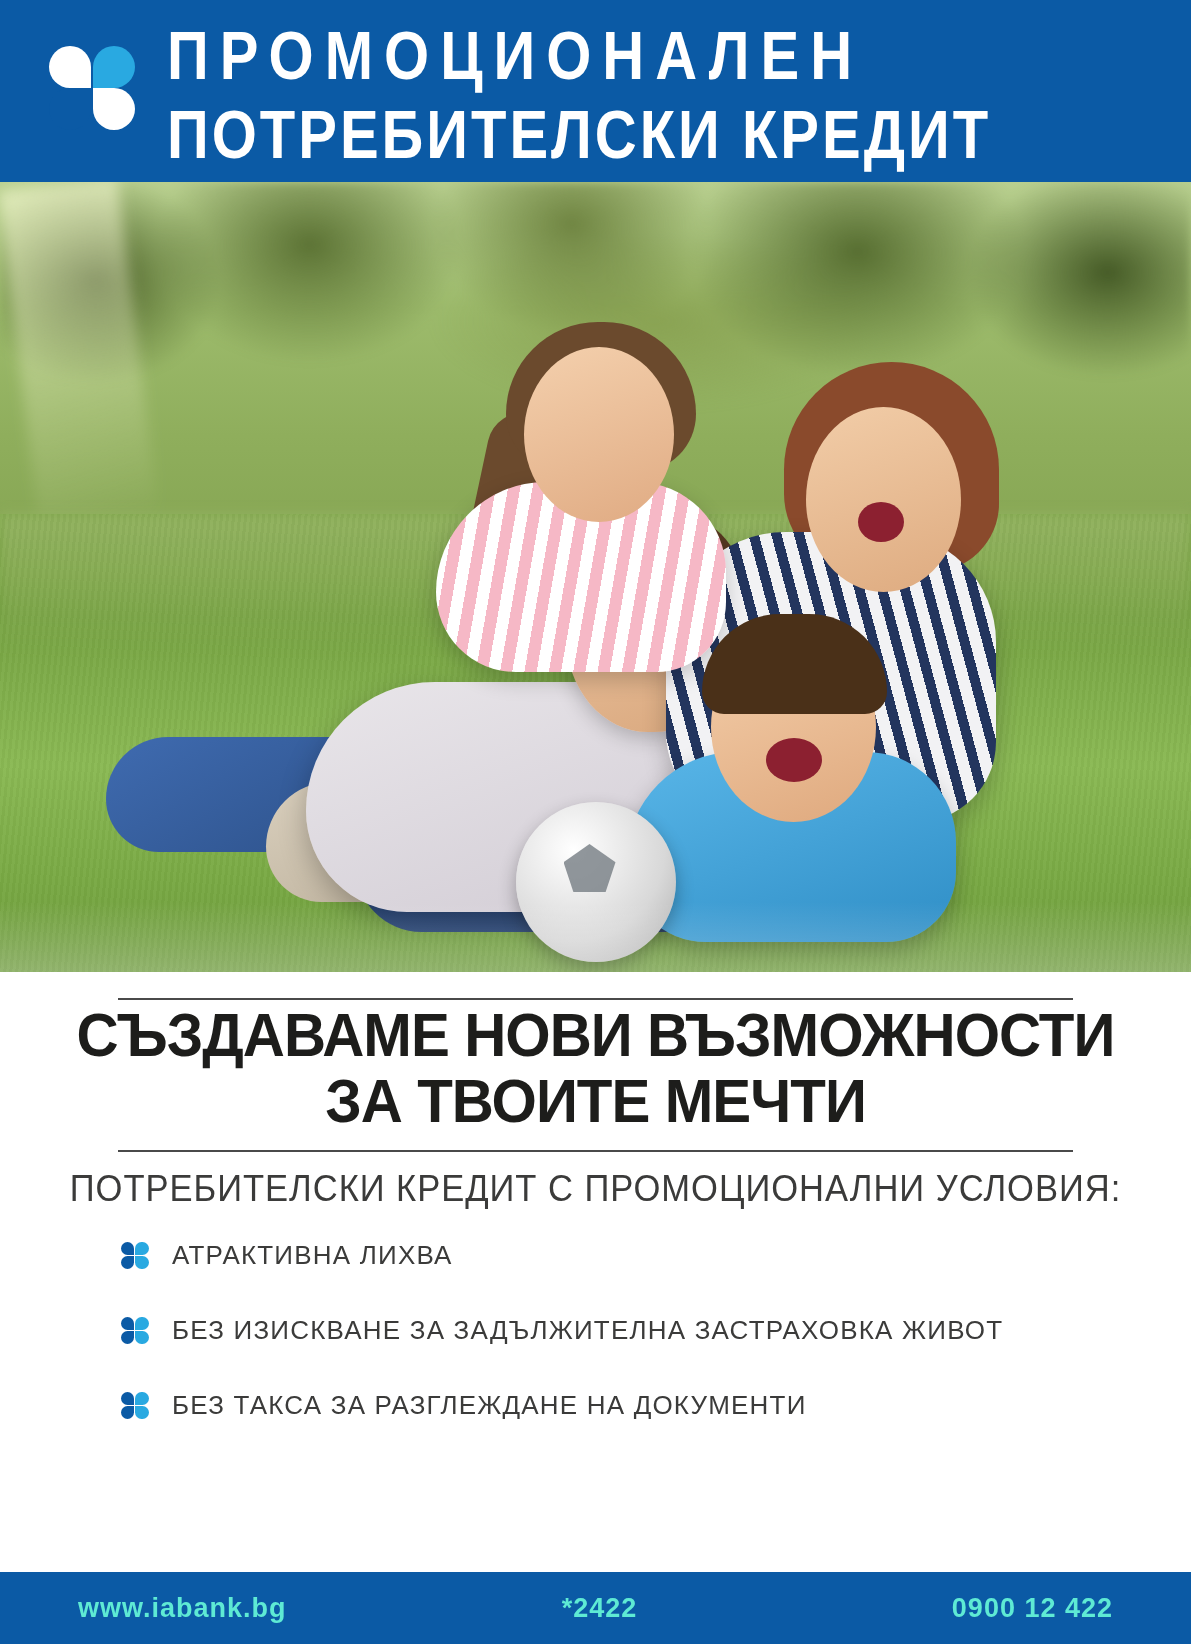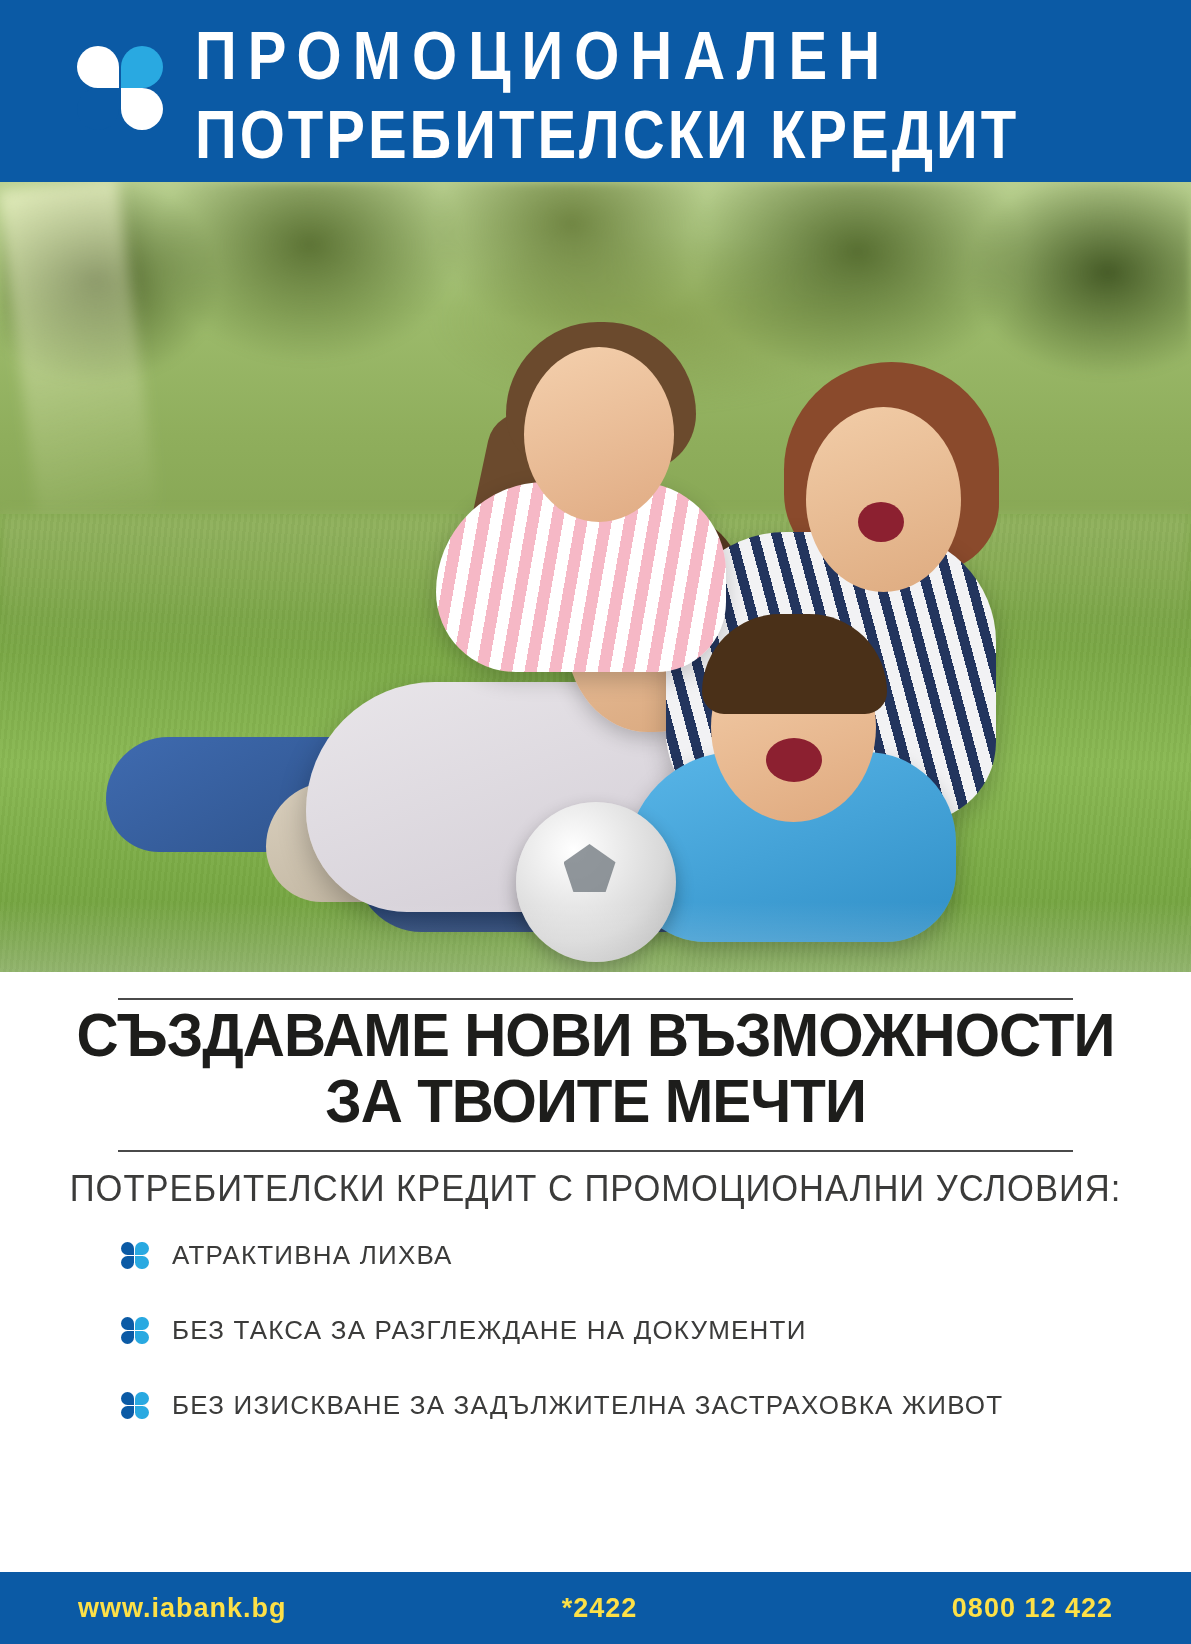--- a/index.html
+++ b/index.html
@@ -26,21 +26,21 @@
   
   .header {
     position: absolute;
     left: 0;
     top: 0;
     width: 1191px;
     height: 182px;
     background: #0b5aa5;
     display: flex;
     align-items: center;
-    padding-left: 75px;
+    padding-left: 47px;
     box-sizing: border-box;
   }
   .logo-mark {
     width: 92px;
     height: 92px;
     position: relative;
     flex: 0 0 auto;
     margin-right: 28px;
     margin-top: -6px;
   }
@@ -348,21 +348,21 @@
   
   .footer {
     position: absolute;
     left: 0;
     bottom: 0;
     width: 1191px;
     height: 72px;
     background: #0b5aa5;
     display: flex;
     align-items: center;
-    color: #fde047;
+    color: #5eead4;
     font-weight: bold;
     font-size: 27px;
     letter-spacing: 1px;
   }
   .footer-left { position: absolute; left: 78px; }
   .footer-center { position: absolute; left: 4px; width: 1191px; text-align: center; }
   .footer-right { position: absolute; right: 78px; }
 </style>
 </head>
 <body>
@@ -447,36 +447,36 @@
 
       <div class="bullet">
         <span class="bullet-icon">
           <span class="glyph glyph-blue">
             <span class="q q1"></span>
               <span class="q q2"></span>
               <span class="q q3"></span>
               <span class="q q4"></span>
           </span>
         </span>
-        <span class="bullet-text">БЕЗ ТАКСА ЗА РАЗГЛЕЖДАНЕ НА ДОКУМЕНТИ</span>
+        <span class="bullet-text">БЕЗ ИЗИСКВАНЕ ЗА ЗАДЪЛЖИТЕЛНА ЗАСТРАХОВКА ЖИВОТ</span>
       </div>
 
       <div class="bullet">
         <span class="bullet-icon">
           <span class="glyph glyph-blue">
             <span class="q q1"></span>
               <span class="q q2"></span>
               <span class="q q3"></span>
               <span class="q q4"></span>
           </span>
         </span>
-        <span class="bullet-text">БЕЗ ИЗИСКВАНЕ ЗА ЗАДЪЛЖИТЕЛНА ЗАСТРАХОВКА ЖИВОТ</span>
+        <span class="bullet-text">БЕЗ ТАКСА ЗА РАЗГЛЕЖДАНЕ НА ДОКУМЕНТИ</span>
       </div>
     </div>
   </div>
 
   <div class="footer">
     <span class="footer-left">www.iabank.bg</span>
     <span class="footer-center">*2422</span>
-    <span class="footer-right">0800 12 422</span>
+    <span class="footer-right">0900 12 422</span>
   </div>
 
 </div>
 
 </body></html>

